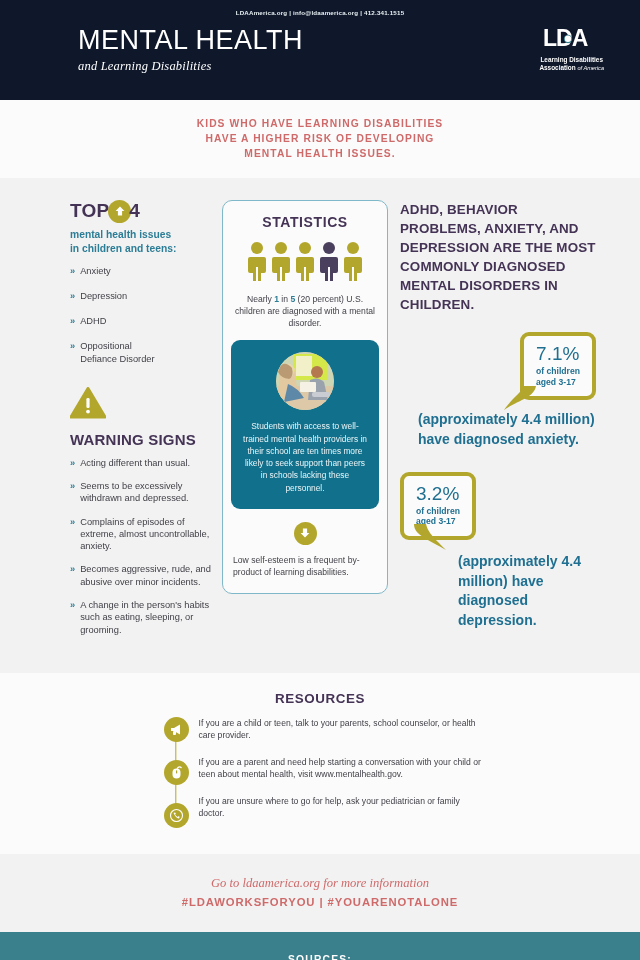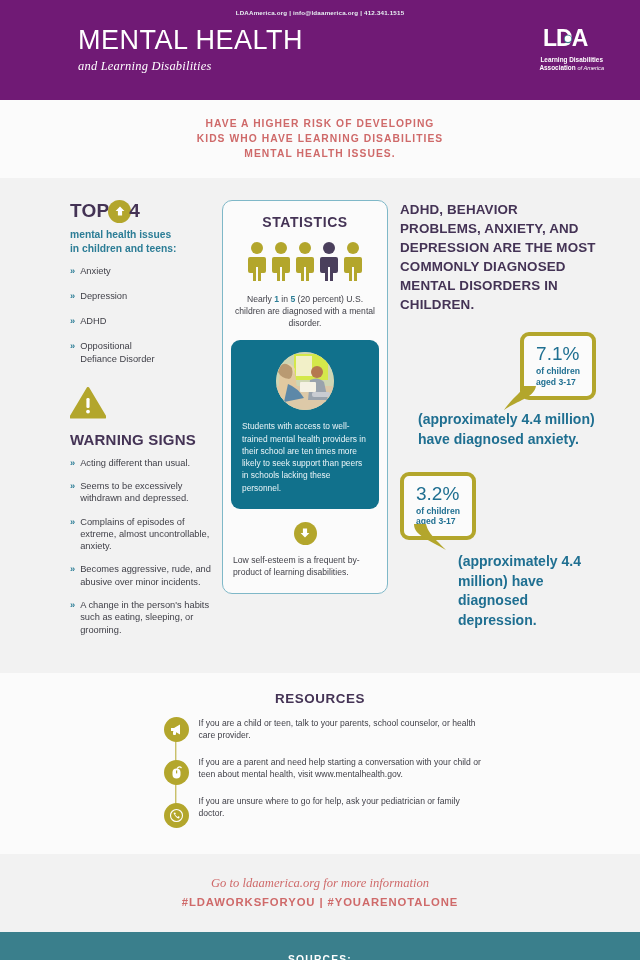--- a/index.html
+++ b/index.html
@@ -8,21 +8,21 @@
     font-family: "Liberation Sans", sans-serif;
     background: #ffffff;
     overflow: hidden;
   }
   .page { position: relative; width: 640px; height: 960px; background: #ffffff; }
 
   
   .header {
     position: relative;
     height: 100px;
-    background: #701a75;
+    background: #0f172a;
     padding: 0;
   }
   .header-contact {
     text-align: center;
     color: #e8f1f3;
     font-size: 6.2px;
     letter-spacing: .2px;
     padding-top: 9px;
     font-weight: bold;
   }
@@ -129,20 +129,21 @@
   .people-row { display: flex; justify-content: center; gap: 4px; margin-bottom: 10px; }
   .stat-cap {
     text-align: center; font-size: 8.6px; color: #3f3f47; line-height: 1.42;
   }
   .stat-cap b { color: #2c7d96; }
   .teal-block {
     background: #11718c;
     border-radius: 9px;
     margin: 11px -2px 0;
     padding: 12px 11px 15px;
+    text-align: center;
   }
   .photo-circle {
     width: 58px; height: 58px; border-radius: 50%;
     margin: 0 auto 10px; overflow: hidden; position: relative;
     background: #c9cfae;
   }
   .teal-text { color: #eaf4f7; font-size: 8.4px; line-height: 1.46; }
   .down-badge {
     width: 23px; height: 23px; border-radius: 50%;
     background: #b3a62c; margin: 13px auto 9px;
@@ -231,22 +232,22 @@
             <path d="M22.6 16.5 q2.4 2.6 4.8 0 z" fill="#ffffff"></path>
           </svg>
         </div>
         <div class="logo-sub1">Learning Disabilities</div>
         <div class="logo-sub2"><span>Association</span> <em>of America</em></div>
       </div>
     </div>
   </div>
 
   <div class="banner">
+    <div class="banner-text">KIDS WHO HAVE LEARNING DISABILITIES</div>
     <div class="banner-text">HAVE A HIGHER RISK OF DEVELOPING</div>
-    <div class="banner-text">KIDS WHO HAVE LEARNING DISABILITIES</div>
     <div class="banner-text">MENTAL HEALTH ISSUES.</div>
   </div>
 
   <div class="body-area">
 
     <div class="col-left">
       <div class="top4-row">
         <span class="top4-word">TOP</span>
         <span class="badge-up">
           <svg width="12" height="12" viewBox="0 0 12 12">

